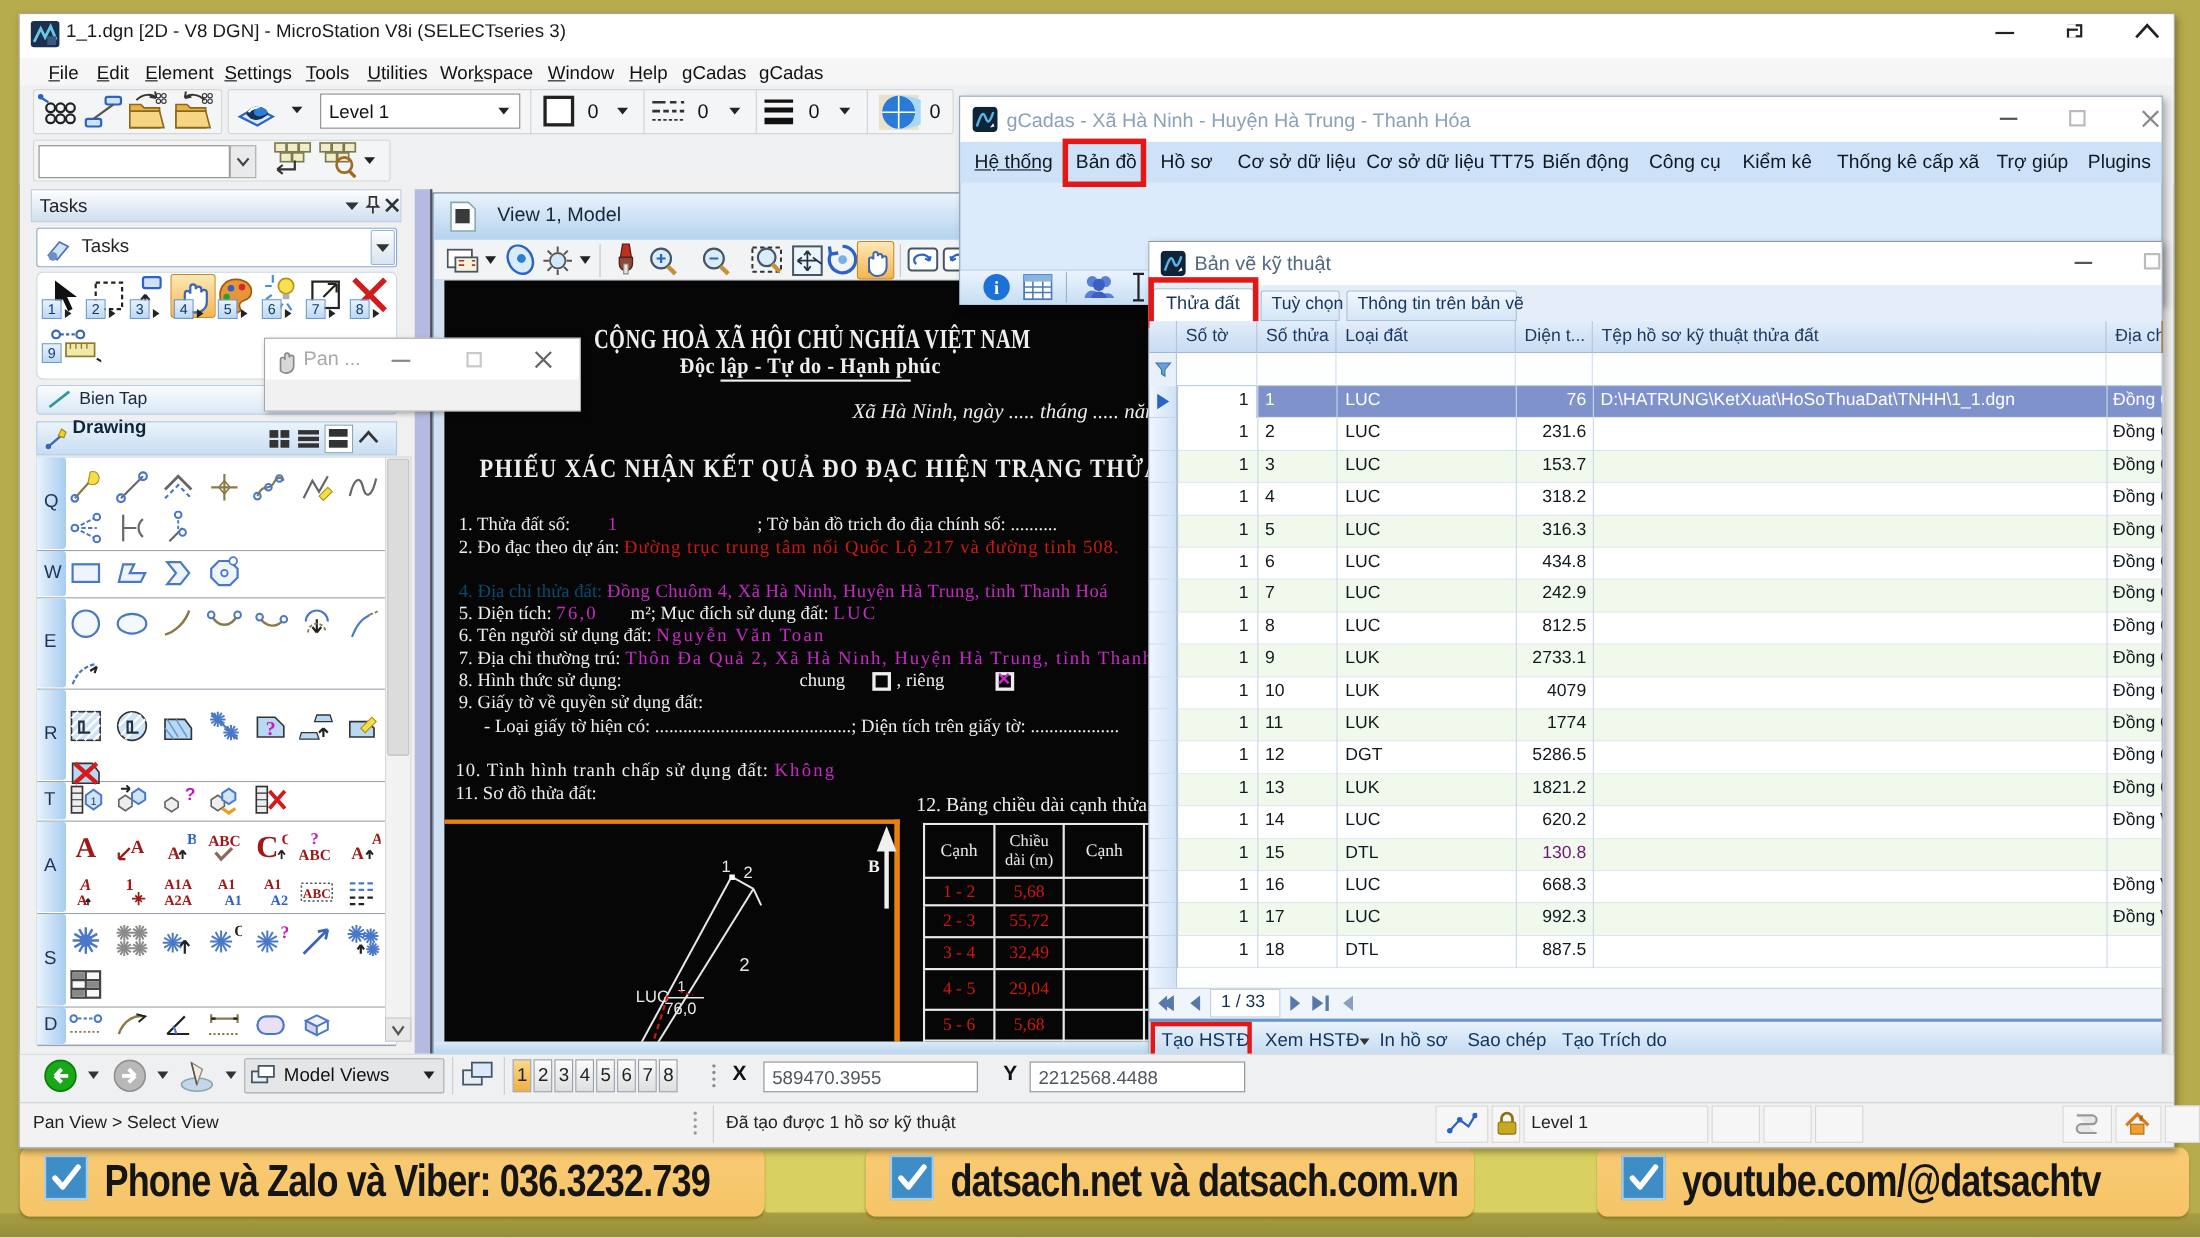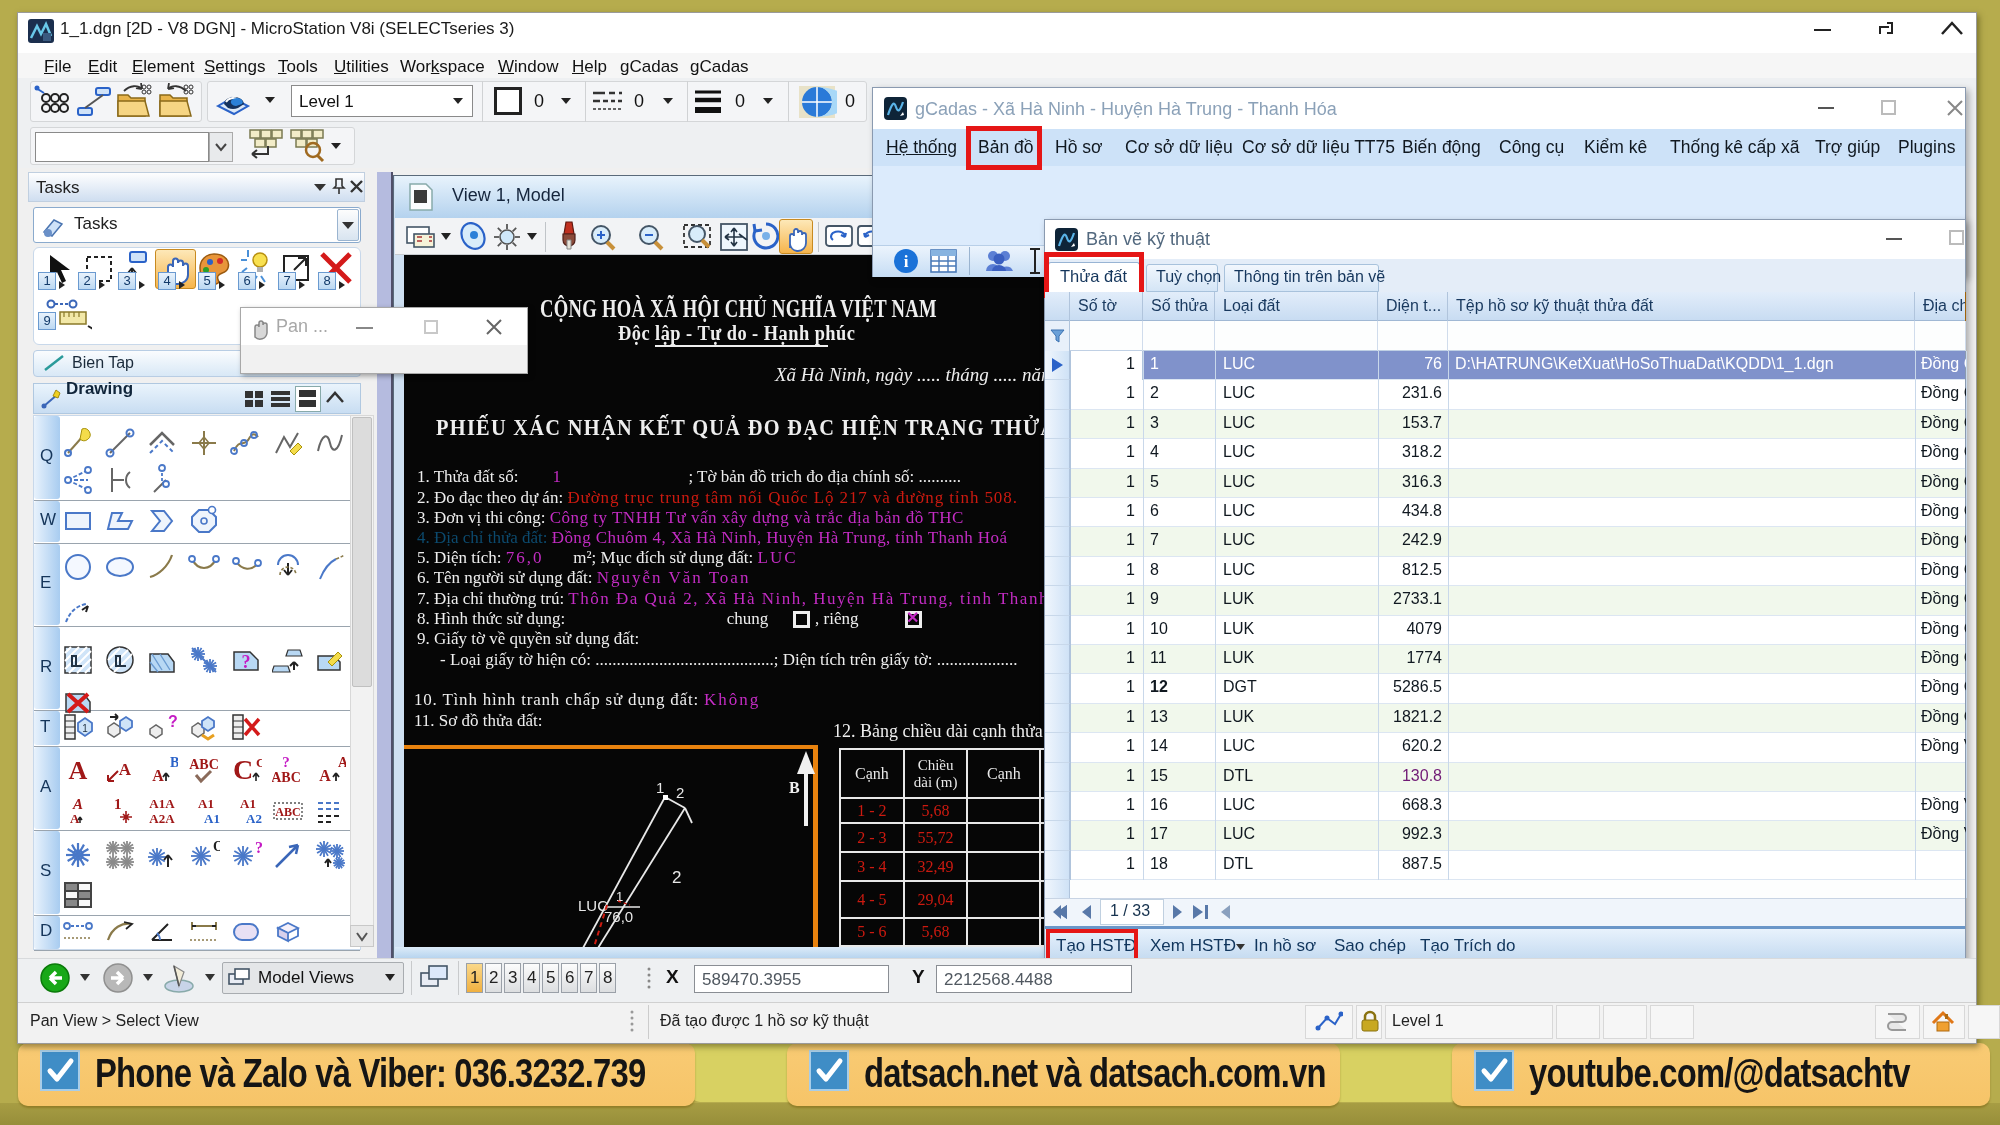--- a/index.html
+++ b/index.html
@@ -770,21 +770,20 @@
       <path d="M21 18 a7 5 0 1 0 -12 -3 m0 0 l4 -2 m-4 2 l-1 -4" stroke="#2a62c8" stroke-width="2" fill="none"></path>
     </svg>
 <div style="position:absolute;left:404px;top:255px;width:646px;height:692px;background:#060606;"></div>
 <div style="position:absolute;left:540px;top:295px;white-space:nowrap;font-family:Liberation Serif,serif;font-size:25px;font-weight:bold;color:#eeeeee;letter-spacing:.4px;transform:scaleX(.745);transform-origin:0 0;">CỘNG HOÀ XÃ HỘI CHỦ NGHĨA VIỆT NAM</div>
 <div style="position:absolute;left:618px;top:322px;white-space:nowrap;font-family:Liberation Serif,serif;font-size:20px;font-weight:bold;color:#eeeeee;letter-spacing:.5px;transform:scaleX(.92);transform-origin:0 0;">Độc lập - Tự do - Hạnh phúc</div>
 <div style="position:absolute;left:655px;top:345px;width:173px;height:2px;background:#eeeeee;"></div>
 <div style="position:absolute;left:775px;top:364px;white-space:nowrap;font-family:Liberation Serif,serif;font-style:italic;font-size:19px;color:#eeeeee;">Xã Hà Ninh, ngày ..... tháng ..... năm</div>
 <div style="position:absolute;left:436px;top:414px;white-space:nowrap;font-family:Liberation Serif,serif;font-size:24px;font-weight:bold;color:#eeeeee;letter-spacing:1.5px;transform:scaleX(.85);transform-origin:0 0;">PHIẾU XÁC NHẬN KẾT QUẢ ĐO ĐẠC HIỆN TRẠNG THỬA ĐẤT</div>
 <div style="position:absolute;left:417px;top:467px;white-space:nowrap;font-family:Liberation Serif,serif;font-size:17px;color:#eeeeee;"><span style="color:#eeeeee;letter-spacing:0px;">1. Thửa đất số:&nbsp;&nbsp;&nbsp;&nbsp;&nbsp;&nbsp;&nbsp;&nbsp;</span><span style="color:#c32cc3;letter-spacing:0px;">1</span><span style="color:#eeeeee;letter-spacing:0px;">&nbsp;&nbsp;&nbsp;&nbsp;&nbsp;&nbsp;&nbsp;&nbsp;&nbsp;&nbsp;&nbsp;&nbsp;&nbsp;&nbsp;&nbsp;&nbsp;&nbsp;&nbsp;&nbsp;&nbsp;&nbsp;&nbsp;&nbsp;&nbsp;&nbsp;&nbsp;&nbsp;&nbsp;&nbsp;&nbsp;; Tờ bản đồ trich đo địa chính số: ..........</span></div>
 <div style="position:absolute;left:417px;top:488px;white-space:nowrap;font-family:Liberation Serif,serif;font-size:17px;color:#eeeeee;"><span style="color:#eeeeee;letter-spacing:0px;">2. Đo đạc theo dự án: </span><span style="color:#cc1a10;letter-spacing:0.9px;">Đường trục trung tâm nối Quốc Lộ 217 và đường tỉnh 508.</span></div>
-<div style="position:absolute;left:417px;top:508px;white-space:nowrap;font-family:Liberation Serif,serif;font-size:17px;color:#eeeeee;"><span style="color:#eeeeee;letter-spacing:0px;">3. Đơn vị thi công: </span><span style="color:#c32cc3;letter-spacing:0.5px;">Công ty TNHH Tư vấn xây dựng và trắc địa bản đồ THC</span></div>
 <div style="position:absolute;left:417px;top:528px;white-space:nowrap;font-family:Liberation Serif,serif;font-size:17px;color:#eeeeee;"><span style="color:#0c4a6e;letter-spacing:0px;">4. Địa chỉ thửa đất:&nbsp;</span><span style="color:#c32cc3;letter-spacing:0.4px;">Đồng Chuôm 4, Xã Hà Ninh, Huyện Hà Trung, tỉnh Thanh Hoá</span></div>
 <div style="position:absolute;left:417px;top:548px;white-space:nowrap;font-family:Liberation Serif,serif;font-size:17px;color:#eeeeee;"><span style="color:#eeeeee;letter-spacing:0px;">5. Diện tích: </span><span style="color:#c32cc3;letter-spacing:2px;">76,0</span><span style="color:#eeeeee;letter-spacing:0px;">&nbsp;&nbsp;&nbsp;&nbsp;&nbsp;&nbsp;&nbsp;m²; Mục đích sử dụng đất:&nbsp;</span><span style="color:#c32cc3;letter-spacing:2px;">LUC</span></div>
 <div style="position:absolute;left:417px;top:568px;white-space:nowrap;font-family:Liberation Serif,serif;font-size:17px;color:#eeeeee;"><span style="color:#eeeeee;letter-spacing:0px;">6. Tên người sử dụng đất:&nbsp;</span><span style="color:#c32cc3;letter-spacing:2px;">Nguyễn Văn Toan</span></div>
 <div style="position:absolute;left:417px;top:589px;white-space:nowrap;font-family:Liberation Serif,serif;font-size:17px;color:#eeeeee;"><span style="color:#eeeeee;letter-spacing:0px;">7. Địa chỉ thường trú:&nbsp;</span><span style="color:#c32cc3;letter-spacing:1.5px;">Thôn Đa Quả 2, Xã Hà Ninh, Huyện Hà Trung, tỉnh Thanh Hoá</span></div>
 <div style="position:absolute;left:417px;top:609px;white-space:nowrap;font-family:Liberation Serif,serif;font-size:17px;color:#eeeeee;"><span style="color:#eeeeee;letter-spacing:0px;">8. Hình thức sử dụng:&nbsp;&nbsp;&nbsp;&nbsp;&nbsp;&nbsp;&nbsp;&nbsp;&nbsp;&nbsp;&nbsp;&nbsp;&nbsp;&nbsp;&nbsp;&nbsp;&nbsp;&nbsp;&nbsp;&nbsp;&nbsp;&nbsp;&nbsp;&nbsp;&nbsp;&nbsp;&nbsp;&nbsp;&nbsp;&nbsp;&nbsp;&nbsp;&nbsp;&nbsp;&nbsp;&nbsp;&nbsp;&nbsp;chung&nbsp;&nbsp;&nbsp;&nbsp;&nbsp;&nbsp;&nbsp;&nbsp;&nbsp;&nbsp;&nbsp;, riêng</span></div>
 <div style="position:absolute;left:793px;top:611px;width:17px;height:17px;border:3px solid #eee;"></div>
 <div style="position:absolute;left:905px;top:611px;width:17px;height:17px;border:3px solid #eee;"></div>
 <div style="position:absolute;left:906px;top:608px;white-space:nowrap;font-size:16px;color:#c32cc3;font-weight:bold;">✕</div>
 <div style="position:absolute;left:417px;top:629px;white-space:nowrap;font-family:Liberation Serif,serif;font-size:17px;color:#eeeeee;"><span style="color:#eeeeee;letter-spacing:0px;">9. Giấy tờ về quyền sử dụng đất:</span></div>
 <div style="position:absolute;left:440px;top:650px;white-space:nowrap;font-family:Liberation Serif,serif;font-size:17px;color:#eeeeee;"><span style="color:#eeeeee;letter-spacing:0px;">- Loại giấy tờ hiện có: ..........................................; Diện tích trên giấy tờ: ...................</span></div>
@@ -986,21 +985,21 @@
 <div style="position:absolute;left:1143px;top:351px;width:72px;height:29px;overflow:hidden;">
       <div style="margin:4px 0 0 7px;font-size:16px;color:#ffffff">1</div>
     </div>
 <div style="position:absolute;left:1215px;top:351px;width:163px;height:29px;overflow:hidden;">
       <div style="margin:4px 0 0 8px;font-size:16px;color:#ffffff">LUC</div>
     </div>
 <div style="position:absolute;left:1378px;top:351px;width:70px;height:29px;overflow:hidden;">
       <div style="text-align:right;margin:4px 6px 0 0;font-size:16px;color:#ffffff">76</div>
     </div>
 <div style="position:absolute;left:1448px;top:351px;width:467px;height:29px;overflow:hidden;">
-      <div style="margin:4px 0 0 7px;font-size:16px;color:#ffffff;white-space:nowrap;">D:\HATRUNG\KetXuat\HoSoThuaDat\KQDD\1_1.dgn</div>
+      <div style="margin:4px 0 0 7px;font-size:16px;color:#ffffff;white-space:nowrap;">D:\HATRUNG\KetXuat\HoSoThuaDat\TNHH\1_1.dgn</div>
     </div>
 <div style="position:absolute;left:1915px;top:351px;width:51px;height:29px;overflow:hidden;">
       <div style="margin:4px 0 0 6px;font-size:16px;color:#ffffff;white-space:nowrap;">Đồng C</div>
     </div>
 <div style="position:absolute;left:1070px;top:380px;width:895px;height:30px;background:#ffffff;border-bottom:1px solid #dce6f2;"></div>
 <div style="position:absolute;left:1045px;top:380px;width:25px;height:30px;background:linear-gradient(90deg,#f0f6fd,#cfe2f6);border-right:1px solid #b0c4dc;border-bottom:1px solid #c8d8ea;"></div>
 <div style="position:absolute;left:1070px;top:380px;width:73px;height:30px;overflow:hidden;">
       <div style="text-align:right;margin:4px 8px 0 0;font-size:16px;color:#101820">1</div>
     </div>
 <div style="position:absolute;left:1143px;top:380px;width:72px;height:30px;overflow:hidden;">
@@ -1196,21 +1195,21 @@
       <div style="margin:4px 0 0 7px;font-size:16px;color:#101820;white-space:nowrap;"></div>
     </div>
 <div style="position:absolute;left:1915px;top:645px;width:51px;height:29px;overflow:hidden;">
       <div style="margin:4px 0 0 6px;font-size:16px;color:#101820;white-space:nowrap;">Đồng C</div>
     </div>
 <div style="position:absolute;left:1070px;top:674px;width:895px;height:30px;background:#ffffff;border-bottom:1px solid #dce6f2;"></div>
 <div style="position:absolute;left:1045px;top:674px;width:25px;height:30px;background:linear-gradient(90deg,#f0f6fd,#cfe2f6);border-right:1px solid #b0c4dc;border-bottom:1px solid #c8d8ea;"></div>
 <div style="position:absolute;left:1070px;top:674px;width:73px;height:30px;overflow:hidden;">
       <div style="text-align:right;margin:4px 8px 0 0;font-size:16px;color:#101820">1</div>
     </div>
-<div style="position:absolute;left:1143px;top:674px;width:72px;height:30px;overflow:hidden;font-weight:bold;">
+<div style="position:absolute;left:1143px;top:674px;width:72px;height:30px;overflow:hidden;">
       <div style="margin:4px 0 0 7px;font-size:16px;color:#101820">12</div>
     </div>
 <div style="position:absolute;left:1215px;top:674px;width:163px;height:30px;overflow:hidden;">
       <div style="margin:4px 0 0 8px;font-size:16px;color:#101820">DGT</div>
     </div>
 <div style="position:absolute;left:1378px;top:674px;width:70px;height:30px;overflow:hidden;">
       <div style="text-align:right;margin:4px 6px 0 0;font-size:16px;color:#101820">5286.5</div>
     </div>
 <div style="position:absolute;left:1448px;top:674px;width:467px;height:30px;overflow:hidden;">
       <div style="margin:4px 0 0 7px;font-size:16px;color:#101820;white-space:nowrap;"></div>

